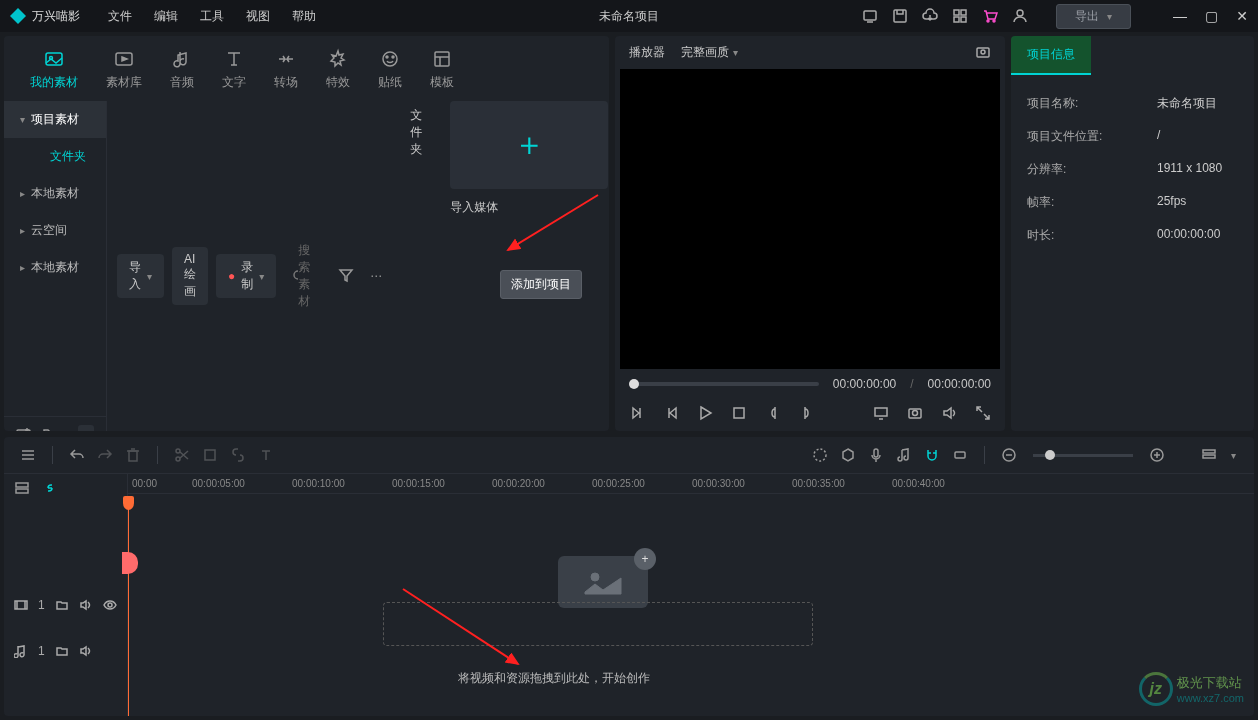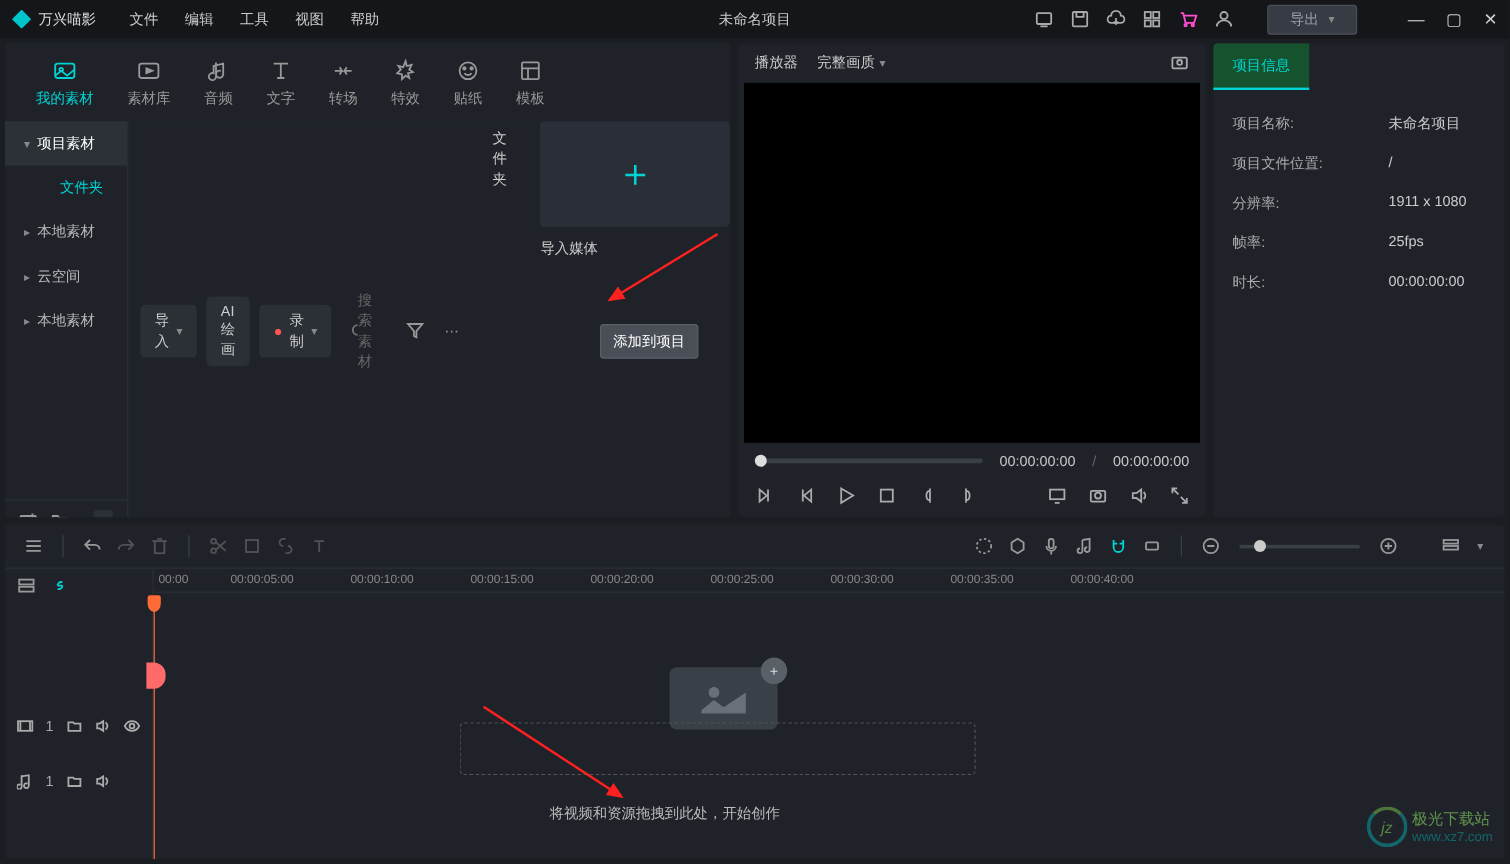--- a/index.html
+++ b/index.html
@@ -89,21 +89,21 @@
 .playhead { position: absolute; left: 0px; top: 24px; bottom: 0; width: 1px; background: #ff6b35; }
 .playhead::before { content:""; position: absolute; top: -2px; left: -5px; width: 11px; height: 14px; background: #ff6b35; border-radius: 2px 2px 50% 50%; }
 .blob { position: absolute; left: -6px; top: 78px; width: 16px; height: 22px; background: #ff6b6b; border-radius: 0 10px 10px 0; }
 .track-head { height: 46px; display: flex; align-items: center; gap: 10px; padding: 0 10px; color: #aaa; }
 .track-head svg { width: 14px; height: 14px; fill: none; stroke: #aaa; stroke-width: 1.5; }
 .drop-zone { position: absolute; left: 255px; top: 128px; width: 430px; height: 44px; border: 1px dashed #555; border-radius: 4px; }
 .drop-thumb { position: absolute; left: 430px; top: 82px; width: 90px; height: 52px; background: #3a4048; border-radius: 6px; display: flex; align-items: center; justify-content: center; }
 .drop-thumb::after { content:"+"; position: absolute; right: -8px; top: -8px; width: 22px; height: 22px; background: #5a6068; border-radius: 50%; color: #ddd; display: flex; align-items: center; justify-content: center; }
 .drop-text { position: absolute; left: 330px; top: 196px; color: #bbb; font-size: 12px; }
 .watermark { position: absolute; right: 10px; bottom: 10px; color: rgba(0,200,200,0.4); font-size: 11px; display: flex; align-items: center; gap: 4px; }
-.watermark-ring { width: 34px; height: 34px; border: 3px solid rgba(0,200,200,0.4); border-top-color: rgba(120,200,80,0.5); border-radius: 50%; display:flex; align-items:center; justify-content:center; font-size:13px; font-style:italic; font-weight:normal; color: rgba(120,200,80,0.6); }
+.watermark-ring { width: 34px; height: 34px; border: 3px solid rgba(0,200,200,0.4); border-top-color: rgba(120,200,80,0.5); border-radius: 50%; display:flex; align-items:center; justify-content:center; font-size:16px; font-style:italic; font-weight:bold; color: rgba(120,200,80,0.6); }
 .tl-head-row { display: flex; align-items: center; gap: 12px; padding: 6px 10px; }
 .chev { font-size: 10px; color: #888; }
 </style>
 </head>
 <body>
 
 <div class="titlebar">
   <div class="logo">
     <div class="logo-icon"></div>
     <span>万兴喵影</span>

